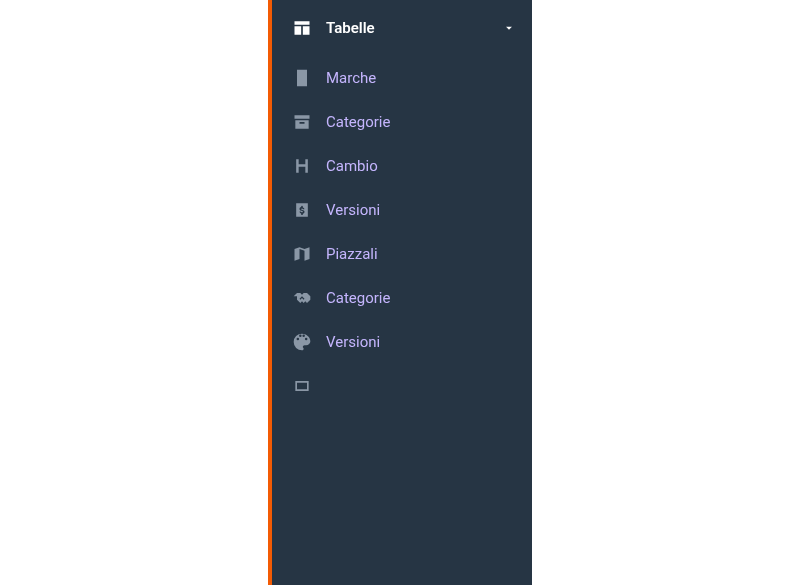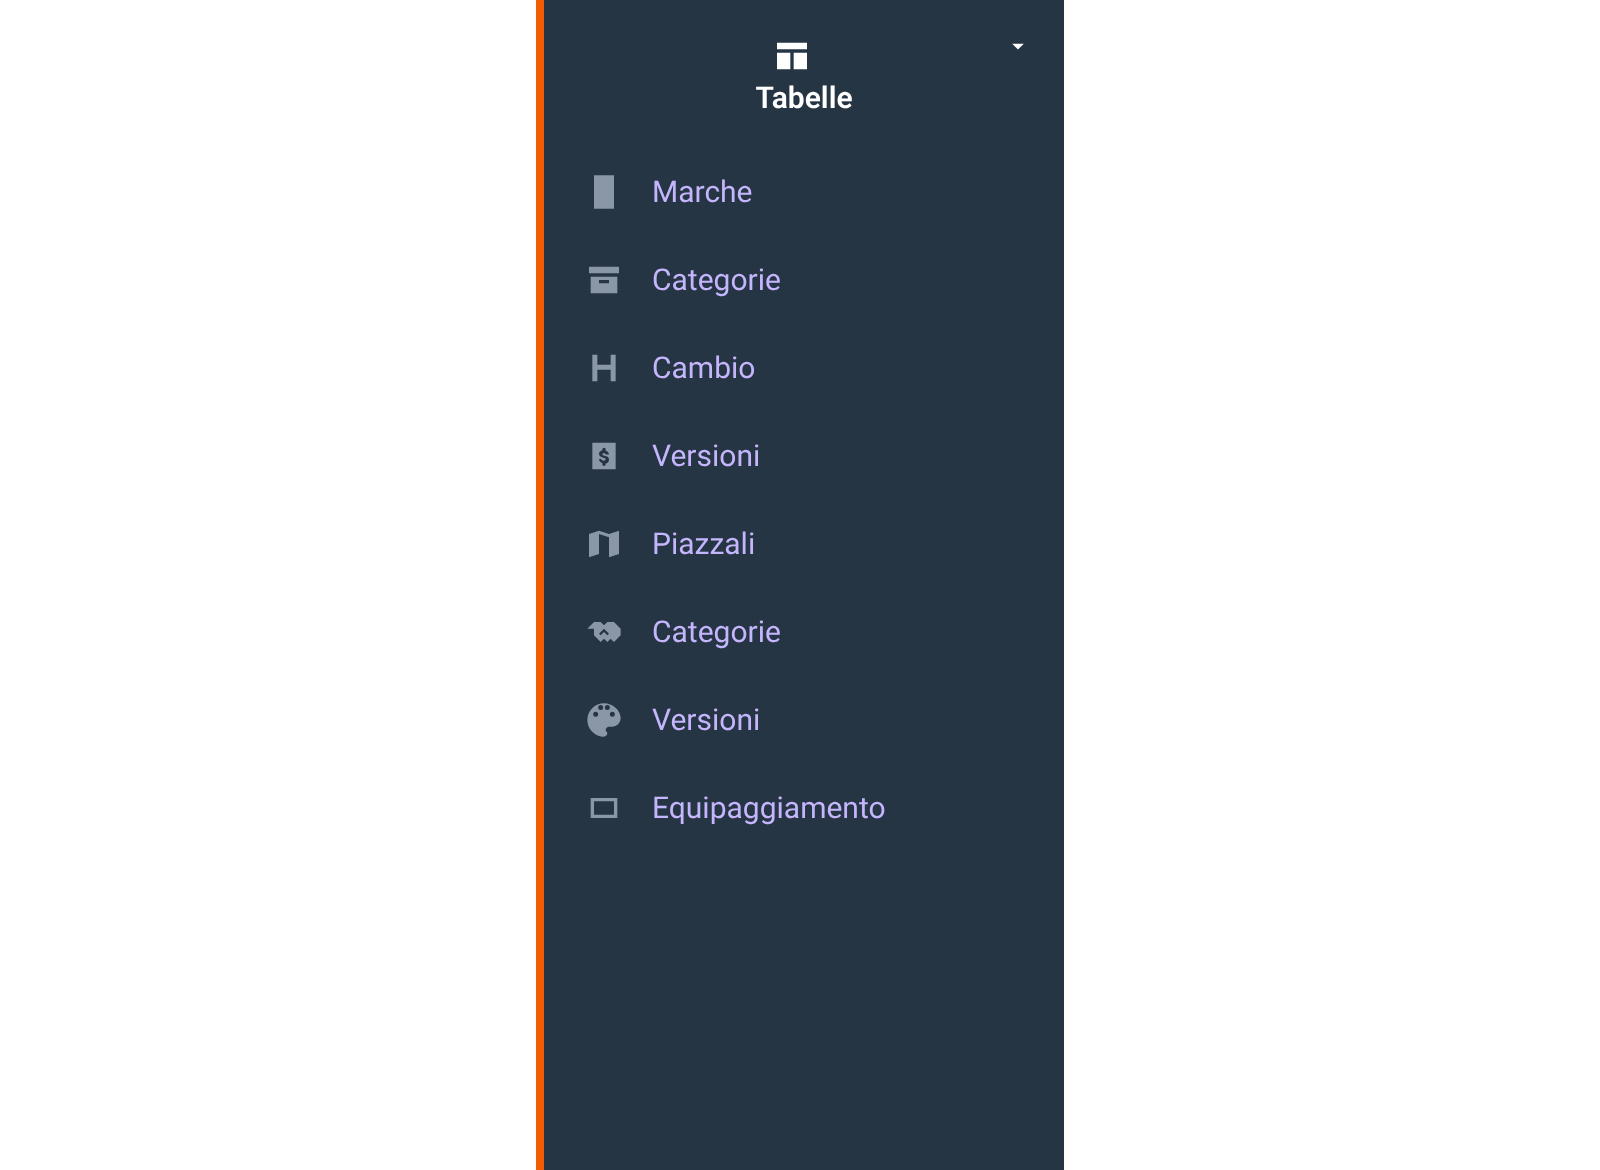--- a/index.html
+++ b/index.html
@@ -30,21 +30,20 @@
       color: #c4b5fd;
       font-size: 15px;
       cursor: pointer;
       position: relative;
     }
     .nav-item.header {
       color: #ffffff;
       font-weight: 600;
       padding-top: 16px;
       padding-bottom: 16px;
-      flex-direction: column;
     }
     .nav-item .icon {
       width: 24px;
       height: 24px;
       margin-right: 12px;
       display: flex;
       align-items: center;
       justify-content: center;
     }
     .nav-item .icon svg {
@@ -152,21 +151,20 @@
     </span>
     <span>Versioni</span>
   </div>
 
   <div class="nav-item">
     <span class="icon">
       <svg viewBox="0 0 24 24">
           <path d="M4 6h16v12H4V6zm2 2v8h12V8H6z"></path>
         </svg>
     </span>
-    <span>Equipaggiamento</span>
   </div>
 
   <div class="nav-item">
     
     
   </div>
 
 </nav>
 
 </body></html>

